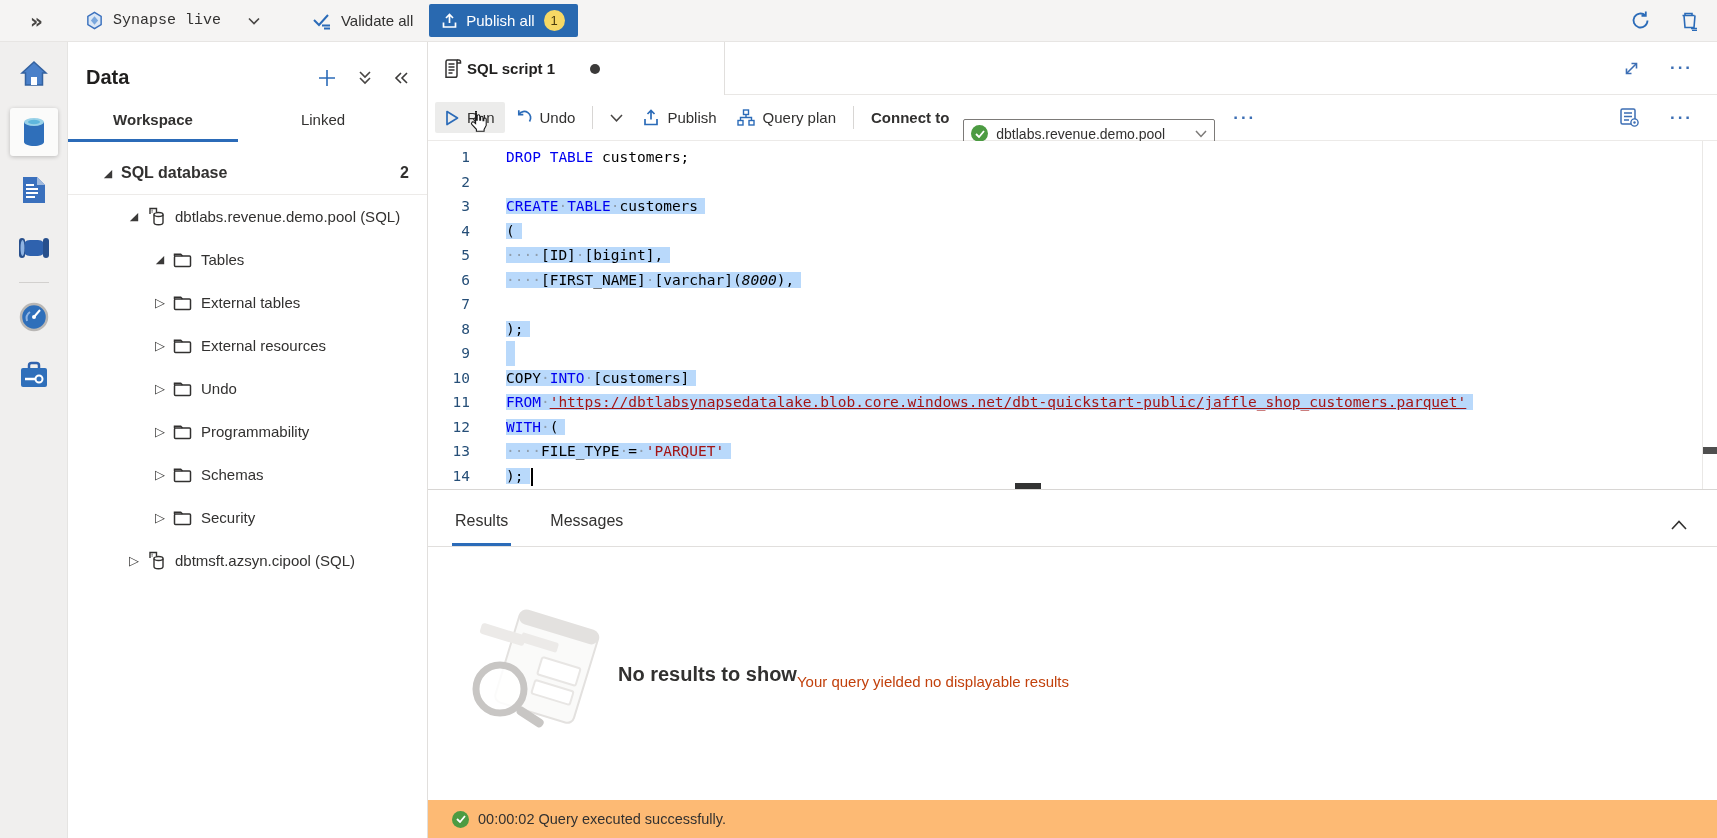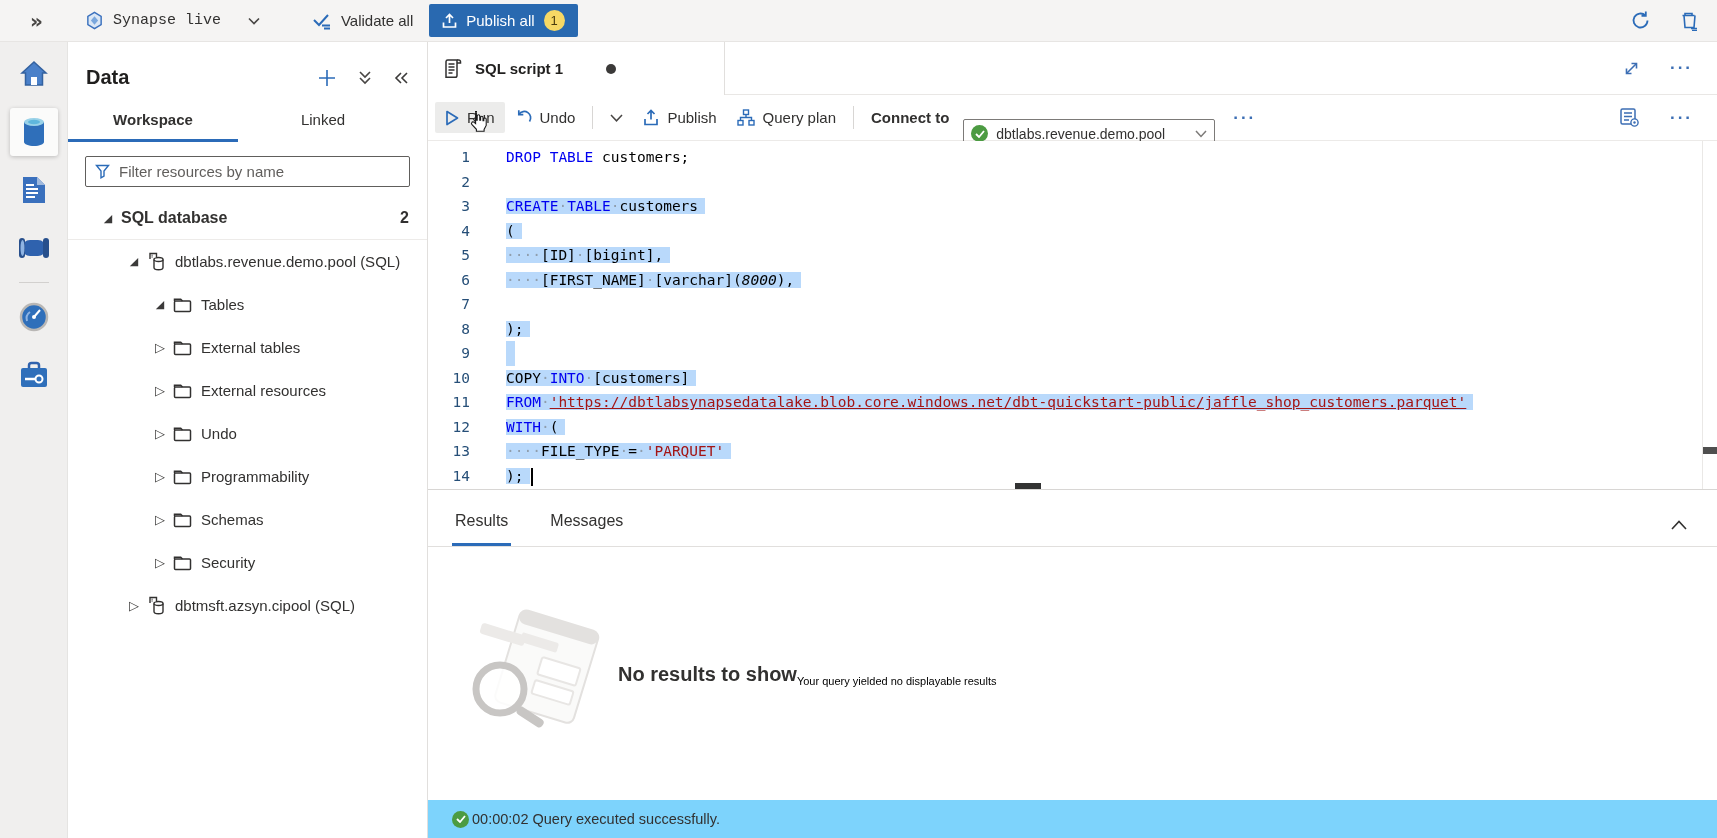--- a/index.html
+++ b/index.html
@@ -51,21 +51,21 @@
   .tree-count { margin-left:auto; padding-right:18px; font-weight:bold; }
   .tw { display:inline-flex; width:26px; justify-content:center; flex:none; }
   .exp-glyph { font-family:"DejaVu Sans",sans-serif; color:#3b3a39; }
   .tree-icon { display:inline-flex; width:28px; flex:none; }
   .tree-label { white-space:nowrap; }
 
   
   .main { position:absolute; left:428px; top:42px; right:0; bottom:0; background:#fff; }
 
   .tabbar { height:53px; display:flex; }
-  .doc-tab { width:297px; display:flex; align-items:center; gap:13px; padding-left:15px;
+  .doc-tab { width:297px; display:flex; align-items:center; gap:5px; padding-left:15px;
              border-right:1px solid #e1dfdd; background:#fff; }
   .doc-tab-label { font-size:15px; font-weight:bold; color:#201f1e; }
   .dirty-dot { width:10px; height:10px; background:#3b3a39; border-radius:50%; margin-left:30px; }
   .tab-rest { flex:1; border-bottom:1px solid #e9e7e5; display:flex; align-items:center;
               justify-content:flex-end; gap:30px; padding-right:24px; }
   .ellipsis { color:#3c6eb4; font-size:17px; letter-spacing:2px; font-weight:bold; }
 
   .toolbar { height:46px; display:flex; align-items:center; padding-left:7px;
              border-bottom:1px solid #eceae8; font-size:15px; }
   .tb-btn { display:flex; align-items:center; gap:8px; padding:7px 10px; border-radius:2px; }
@@ -102,24 +102,24 @@
   .sash { position:absolute; left:calc(50% - 58px); top:-7px; width:26px; height:6px; background:#333; }
   .results-header { height:57px; display:flex; align-items:flex-end;
                     border-bottom:1px solid #e1dfdd; padding-left:24px; }
   .res-tab { font-size:16px; padding:0 3px 13px 3px; margin-right:36px;
              border-bottom:3px solid transparent; }
   .res-tab.active { border-bottom-color:#2b6bb8; }
   .res-collapse { margin-left:auto; padding:0 30px 16px 0; }
   .results-body { height:253px; display:flex; flex-direction:row; align-items:center; }
   .empty-illo { margin-top:6px; }
   .empty-title { font-size:20px; font-weight:bold; color:#323130; margin-top:2px; }
-  .empty-sub { font-size:11px; color:#000000; margin-top:15px; }
-
-  .statusbar { height:38px; background:#7dd3fc; display:flex; align-items:center;
-               gap:3px; padding-left:24px; font-size:14.5px; }
+  .empty-sub { font-size:15px; color:#c2410c; margin-top:15px; }
+
+  .statusbar { height:38px; background:#fdba74; display:flex; align-items:center;
+               gap:9px; padding-left:24px; font-size:14.5px; }
 
   .hand-cursor { position:absolute; left:40px; top:68px; z-index:20; pointer-events:none; }
   svg { display:block; }
 </style>
 </head>
 <body>
 
 <div class="topbar">
   <span class="tb-collapse">»</span>
 
@@ -255,28 +255,20 @@
           </svg>
       </span>
     </span>
   </div>
 
   <div class="dp-tabs">
     <div class="dp-tab active">Workspace</div>
     <div class="dp-tab">Linked</div>
   </div>
 
-  <div class="dp-filter">
-    <span>
-      <svg width="15" height="15" viewBox="0 0 15 15">
-          <path d="M1.5 1.5h12L9 7v5l-3 1.8V7Z" fill="none" stroke="#2b6bb8" stroke-width="1.4"></path>
-        </svg>
-    </span>
-    <span class="dp-filter-ph">Filter resources by name</span>
-  </div>
 
   <div class="tree" id="tree">
       <div class="tree-row header" style="padding-left: 27px;">
         <span class="tw">
           <span class="exp-glyph" style="font-size: 11px;">◢</span>
         </span>
         <span class="tree-label">SQL database</span>
         <span class="tree-count">2</span>
       </div>
       <div class="tree-row" style="padding-left: 53px;">

